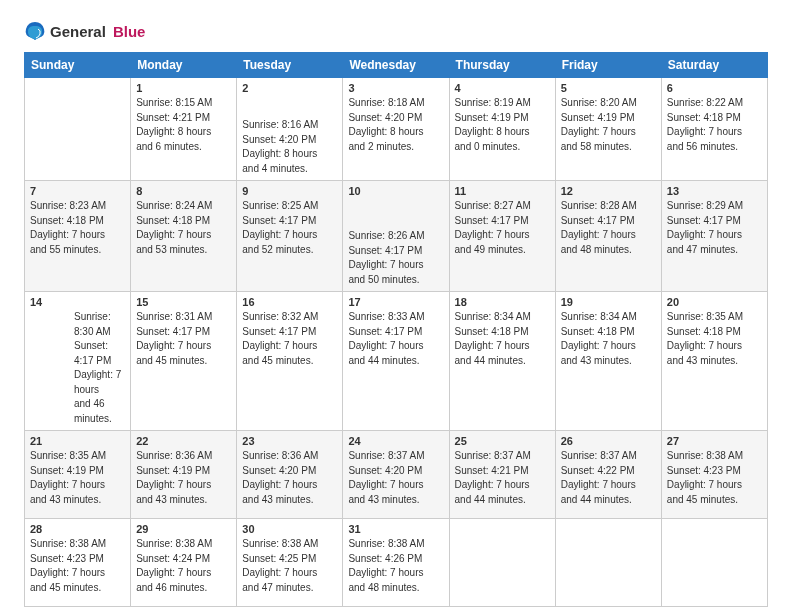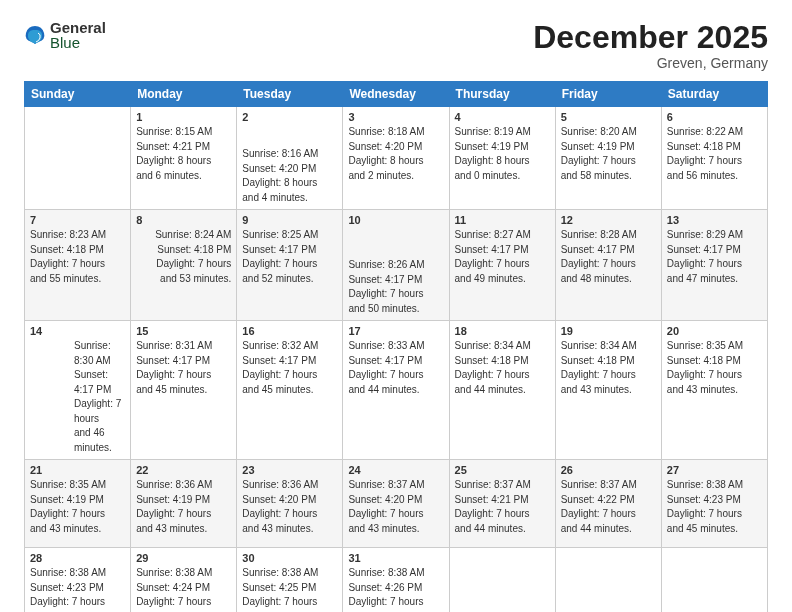--- a/index.html
+++ b/index.html
@@ -23,32 +23,33 @@
       align-items: flex-start;
       margin-bottom: 10px;
     }
     .logo {
       display: flex;
       align-items: center;
       gap: 4px;
     }
     .logo-text {
       display: flex;
-      flex-direction: column;
+      flex-direction: row;
       line-height: 1;
     }
     .logo-general {
       font-size: 15px;
       font-weight: bold;
       color: #333;
     }
     .logo-blue {
       font-size: 15px;
-      font-weight: normal;
-      color: #14532d;
+      font-weight: bold;
+      color: #be185d;
+      margin-left: 7px;
     }
     .logo-icon {
       width: 22px;
       height: 22px;
     }
     .title-block {
       text-align: right;
     }
     .month-title {
       font-size: 32px;
@@ -112,24 +113,20 @@
     <div class="logo">
       <svg class="logo-icon" viewBox="0 0 22 22" xmlns="http://www.w3.org/2000/svg">
         <path d="M11 2 Q18 2 20 9 Q22 16 14 18 L11 20 L8 18 Q0 16 2 9 Q4 2 11 2Z" fill="#1a6bbf"></path>
         <path d="M13 6 Q19 7 18 13 Q17 18 12 19 L11 20 L10 19 Q5 18 4 13 Q3 7 9 6Z" fill="#2e9cd4"></path>
         <path d="M14 9 Q17 10 16 14 Q15 17 12 18" fill="none" stroke="#fff" stroke-width="1"></path>
       </svg>
       <div class="logo-text">
         <span class="logo-general">General</span>
         <span class="logo-blue">Blue</span>
       </div>
-    </div>
-    <div class="title-block">
-      <div class="month-title">December 2025</div>
-      <div class="location">Greven, Germany</div>
     </div>
   </div>
 
   <table class="calendar">
     <thead>
       <tr>
         <th>Sunday</th>
         <th>Monday</th>
         <th>Tuesday</th>
         <th>Wednesday</th>
@@ -187,21 +184,21 @@
         <tr>
           <td>
             <span class="day-num">7</span>
             <div class="day-detail" style="white-space: pre-line;">Sunrise: 8:23 AM
 Sunset: 4:18 PM
 Daylight: 7 hours
 and 55 minutes.</div>
           </td>
           <td>
             <span class="day-num">8</span>
-            <div class="day-detail" style="white-space: pre-line; text-align: right;">Sunrise: 8:24 AM
+            <div class="day-detail" style="white-space: pre-line;">Sunrise: 8:24 AM
 Sunset: 4:18 PM
 Daylight: 7 hours
 and 53 minutes.</div>
           </td>
           <td>
             <span class="day-num">9</span>
             <div class="day-detail" style="white-space: pre-line;">Sunrise: 8:25 AM
 Sunset: 4:17 PM
 Daylight: 7 hours
 and 52 minutes.</div>

